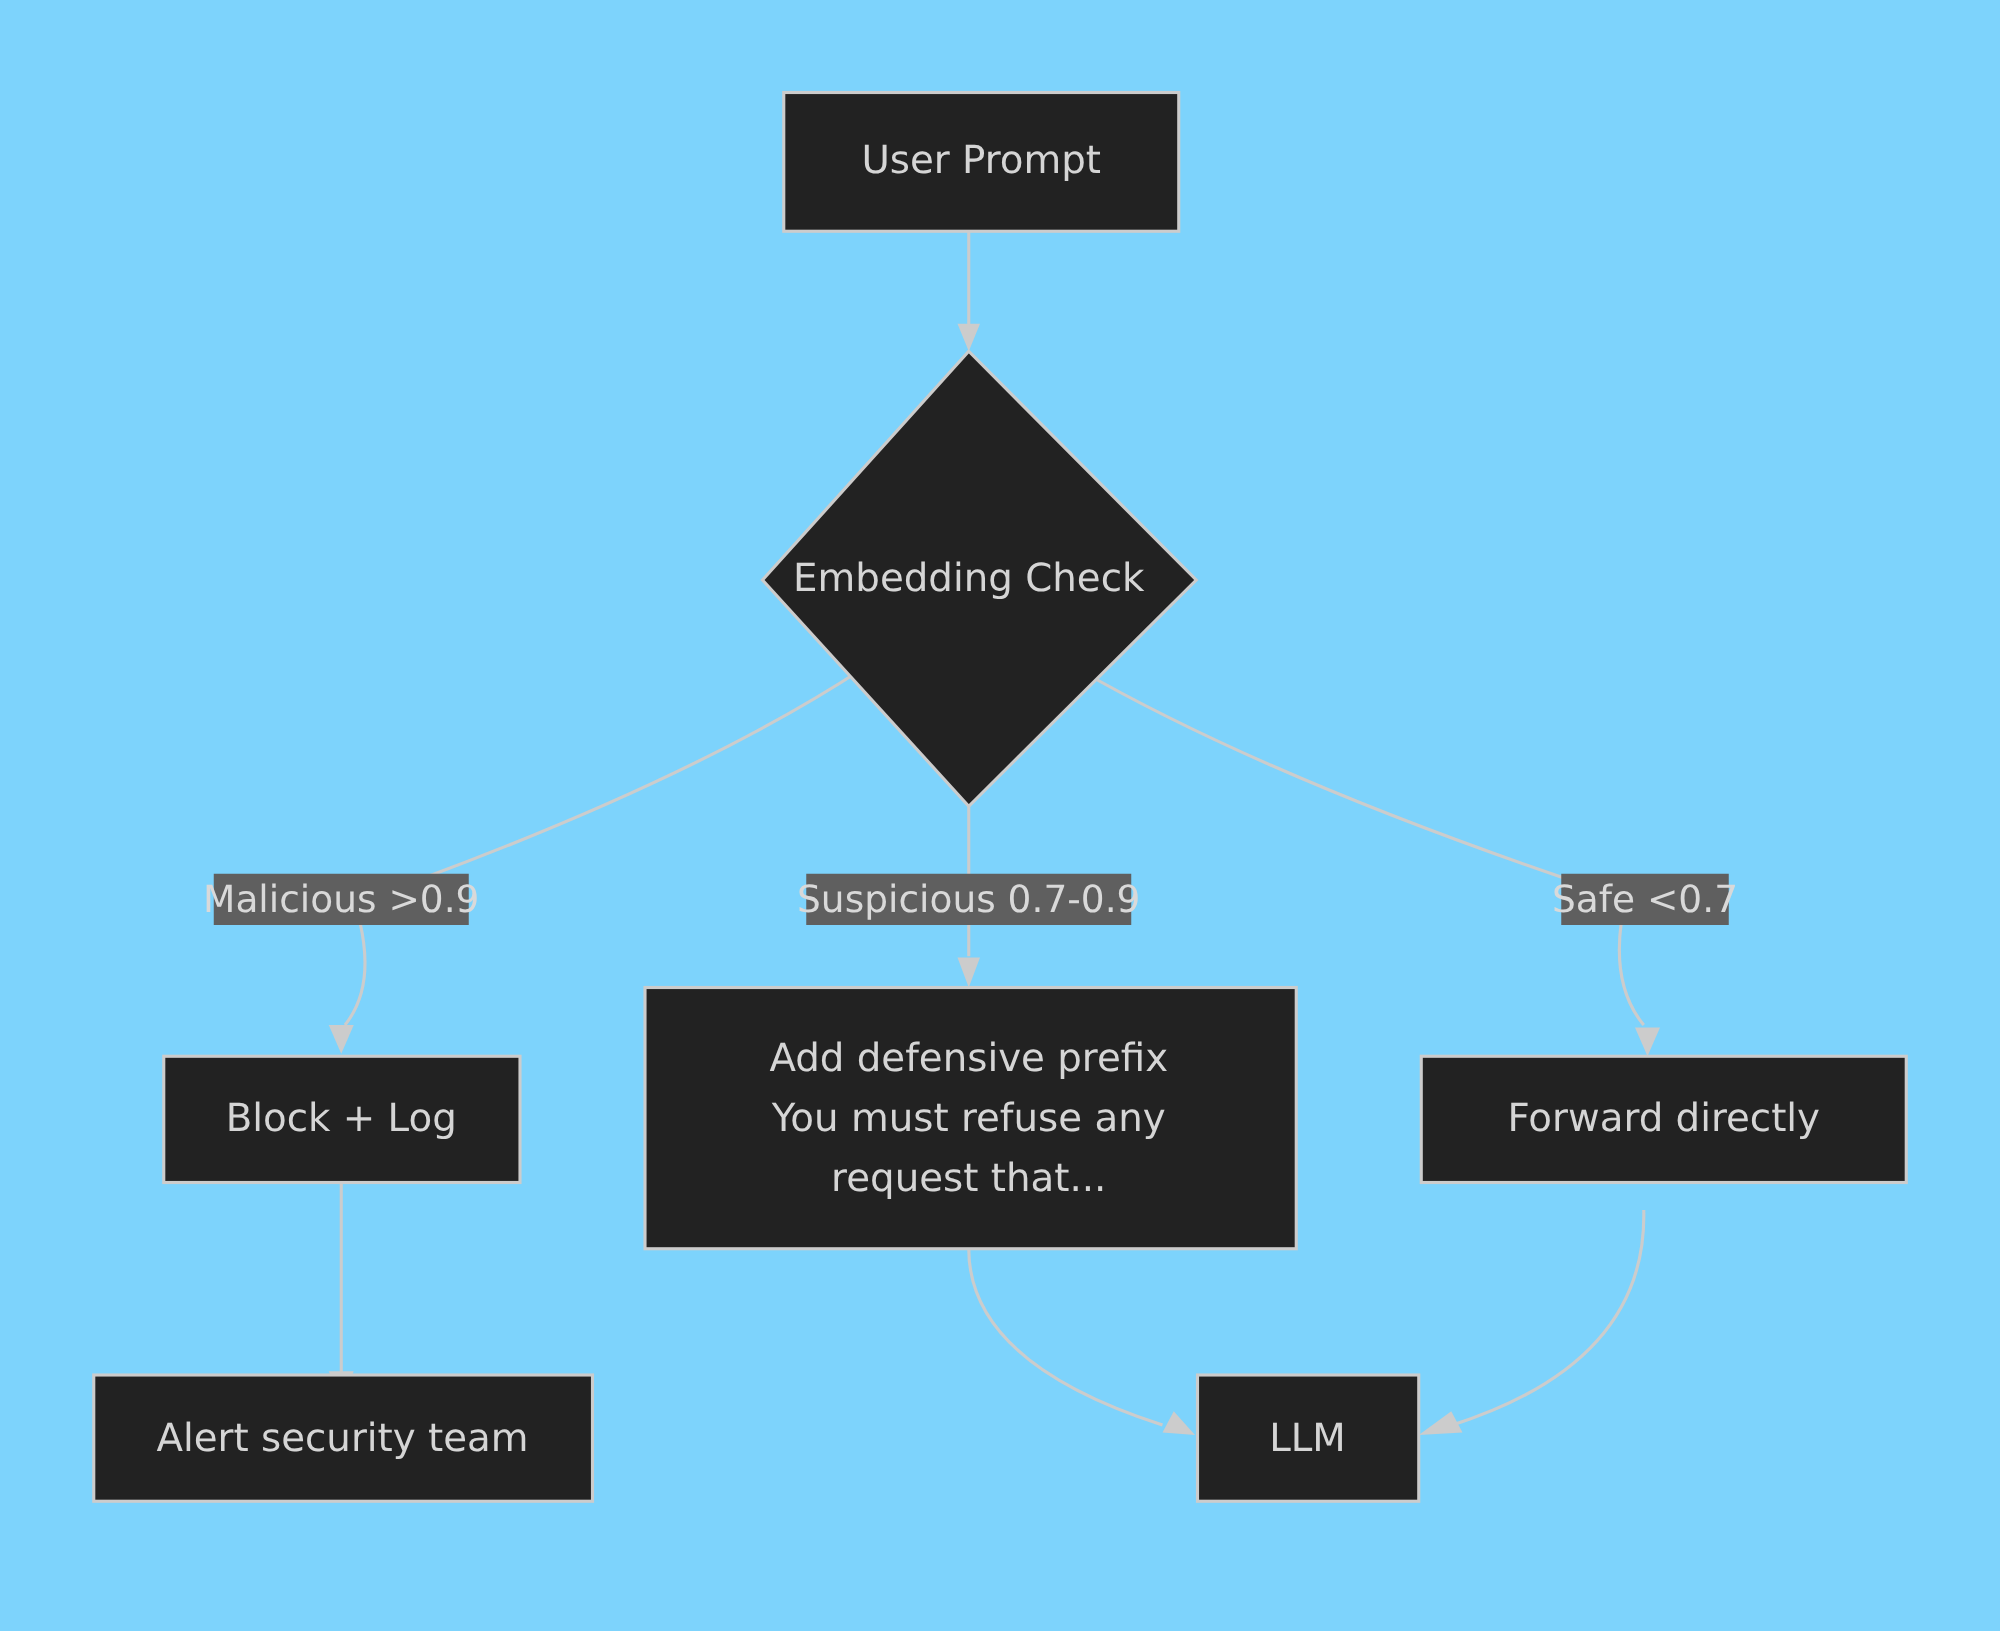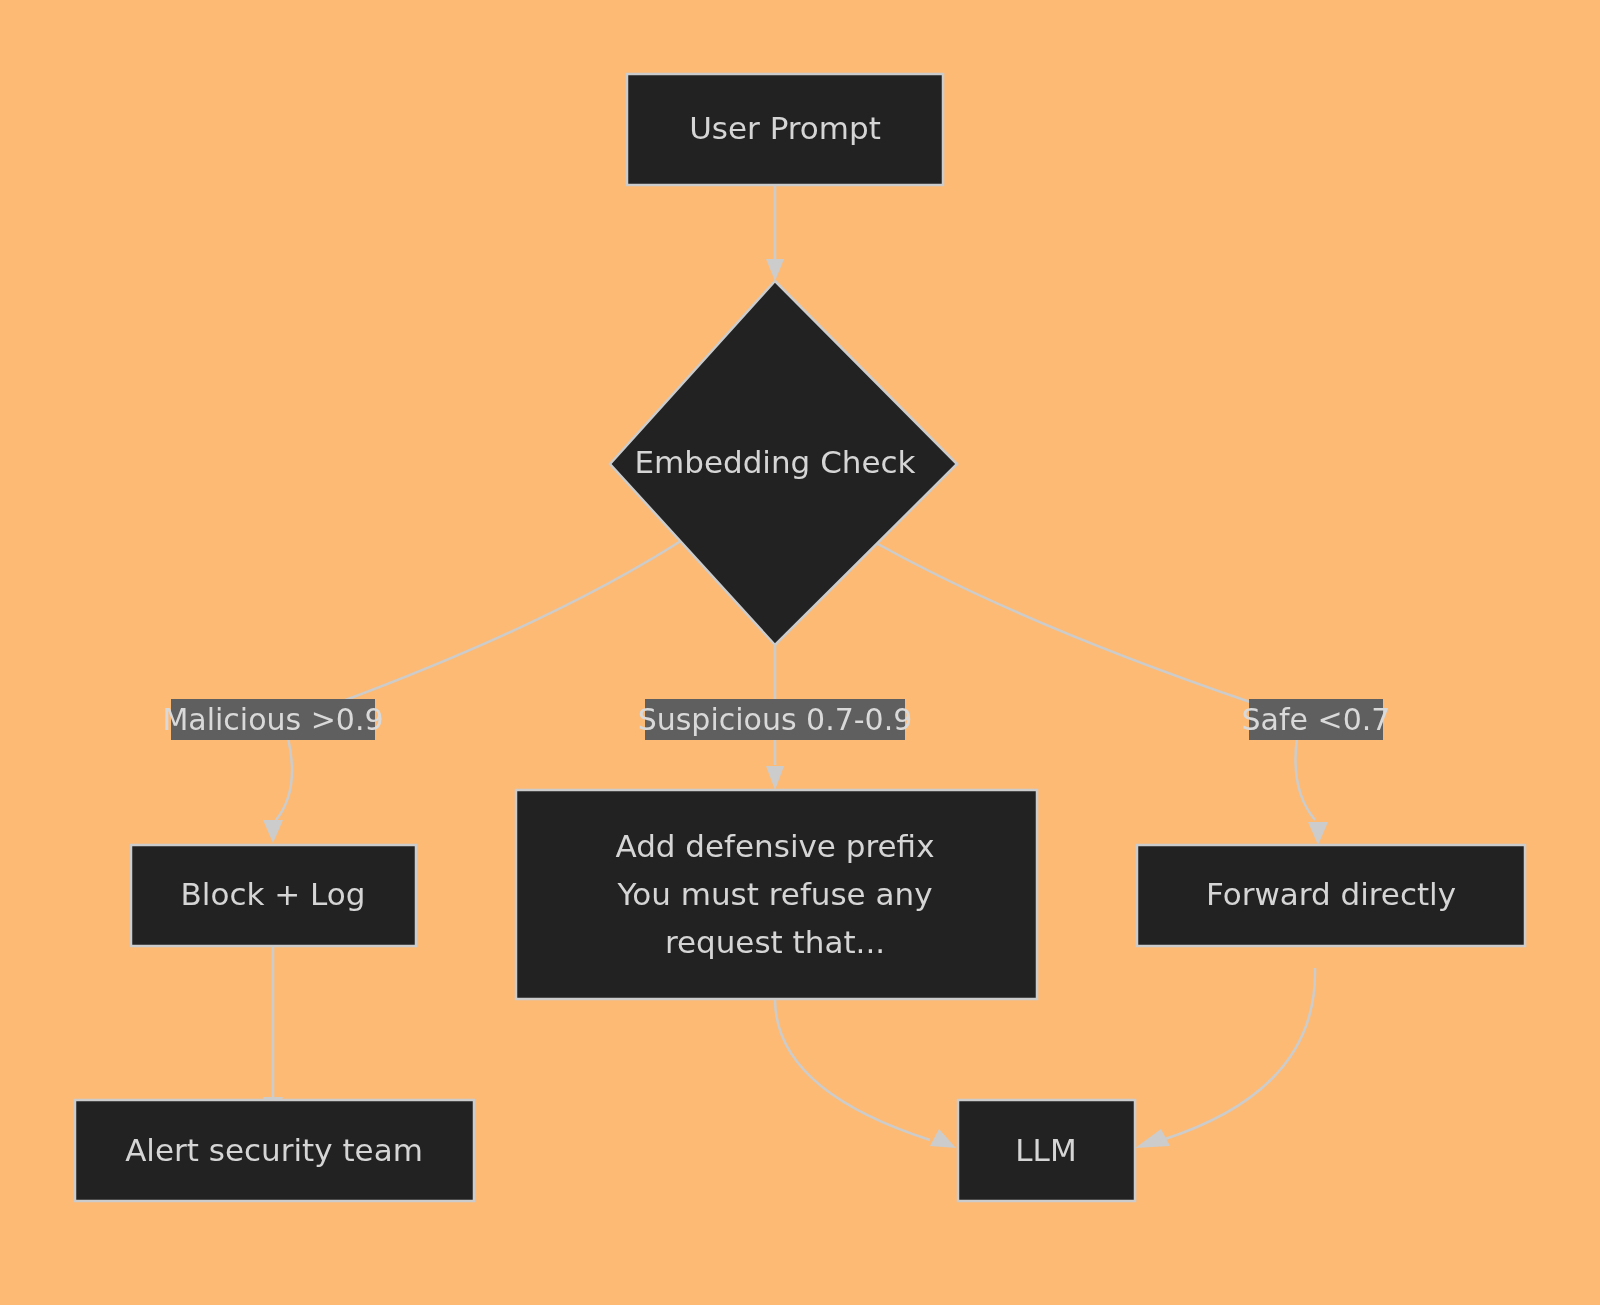--- a/index.html
+++ b/index.html
@@ -4,21 +4,21 @@
 <style>
   html, body {
     margin: 0;
     padding: 0;
     background: #000000;
   }
   #canvas {
     position: relative;
     width: 1600px;
     height: 1305px;
-    background: #fdba74;
+    background: #7dd3fc;
     overflow: hidden;
     font-family: "DejaVu Sans", sans-serif;
   }
   svg.flow {
     position: absolute;
     top: 0;
     left: 0;
     width: 1600px;
     height: 1305px;
     display: block;

